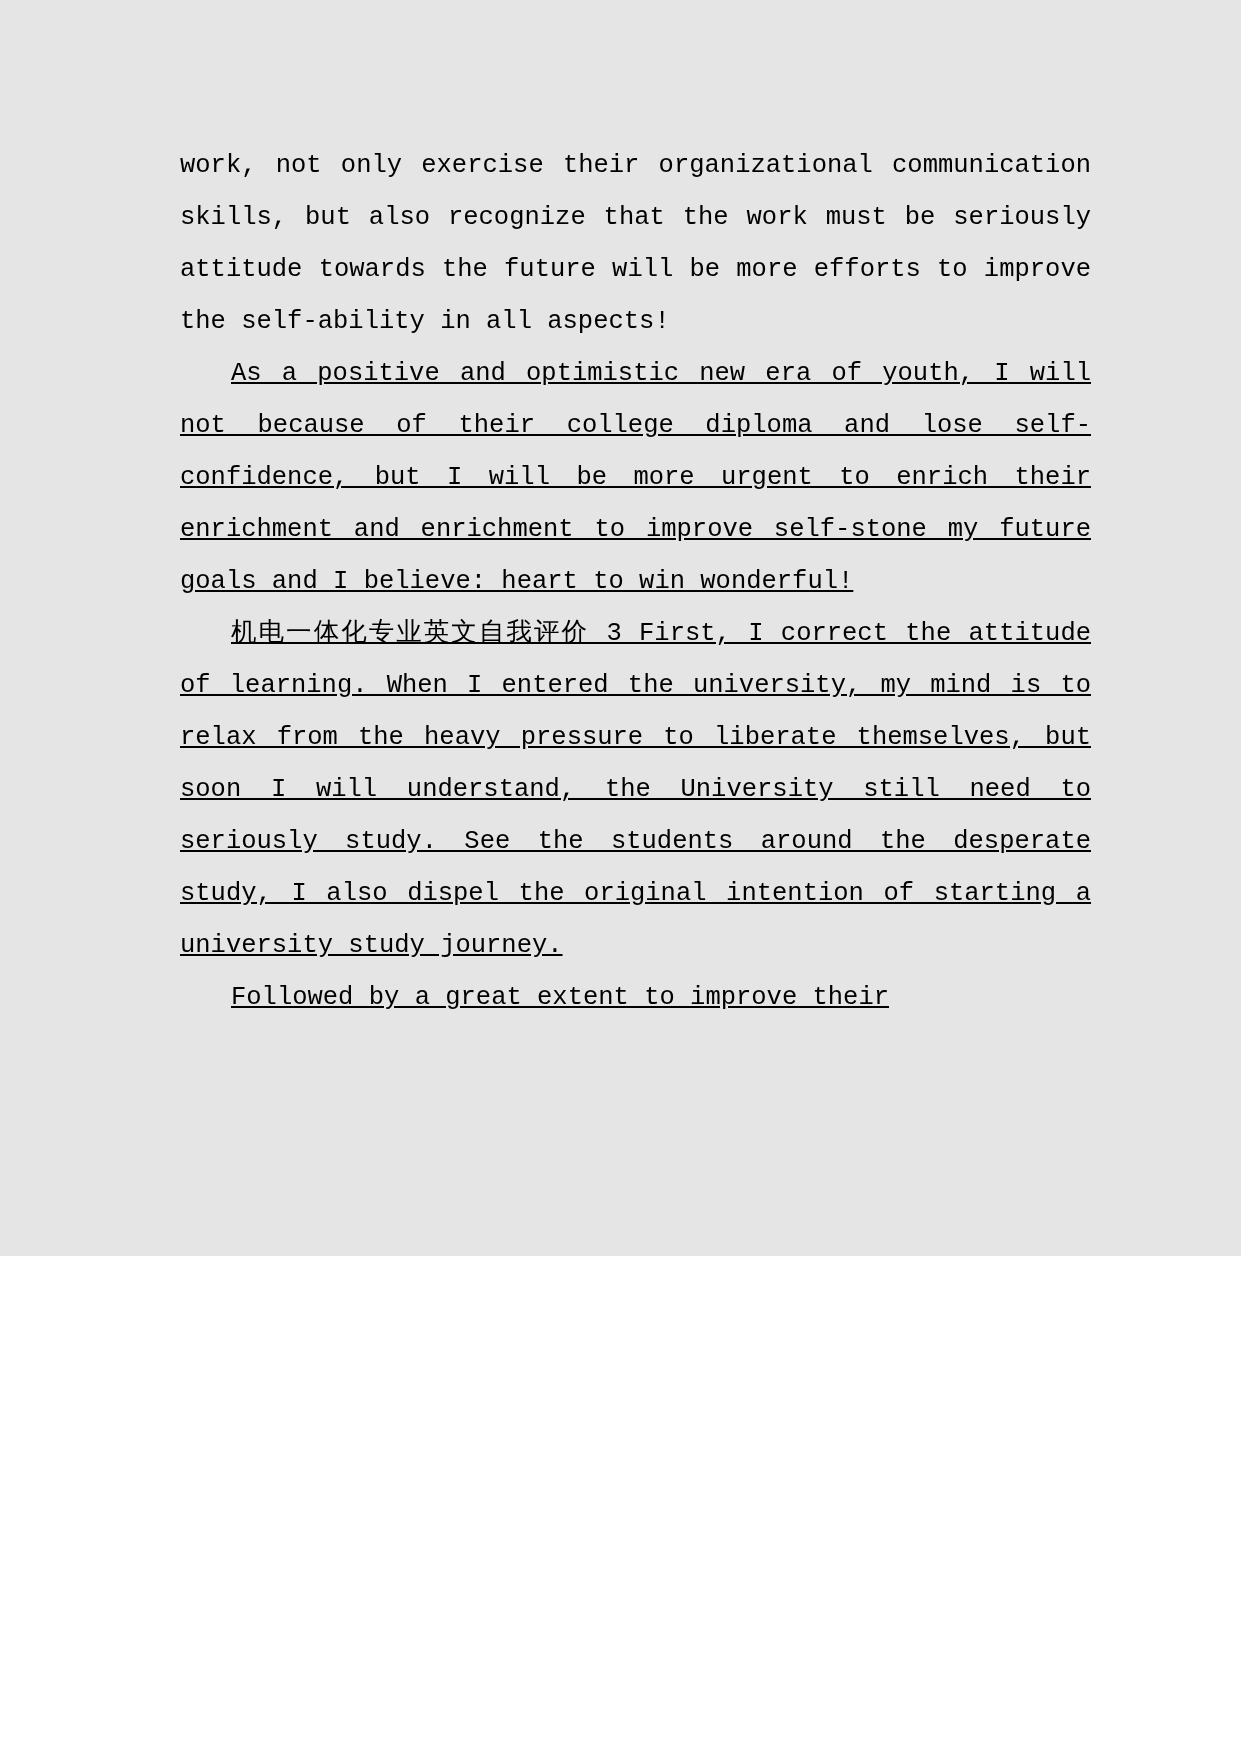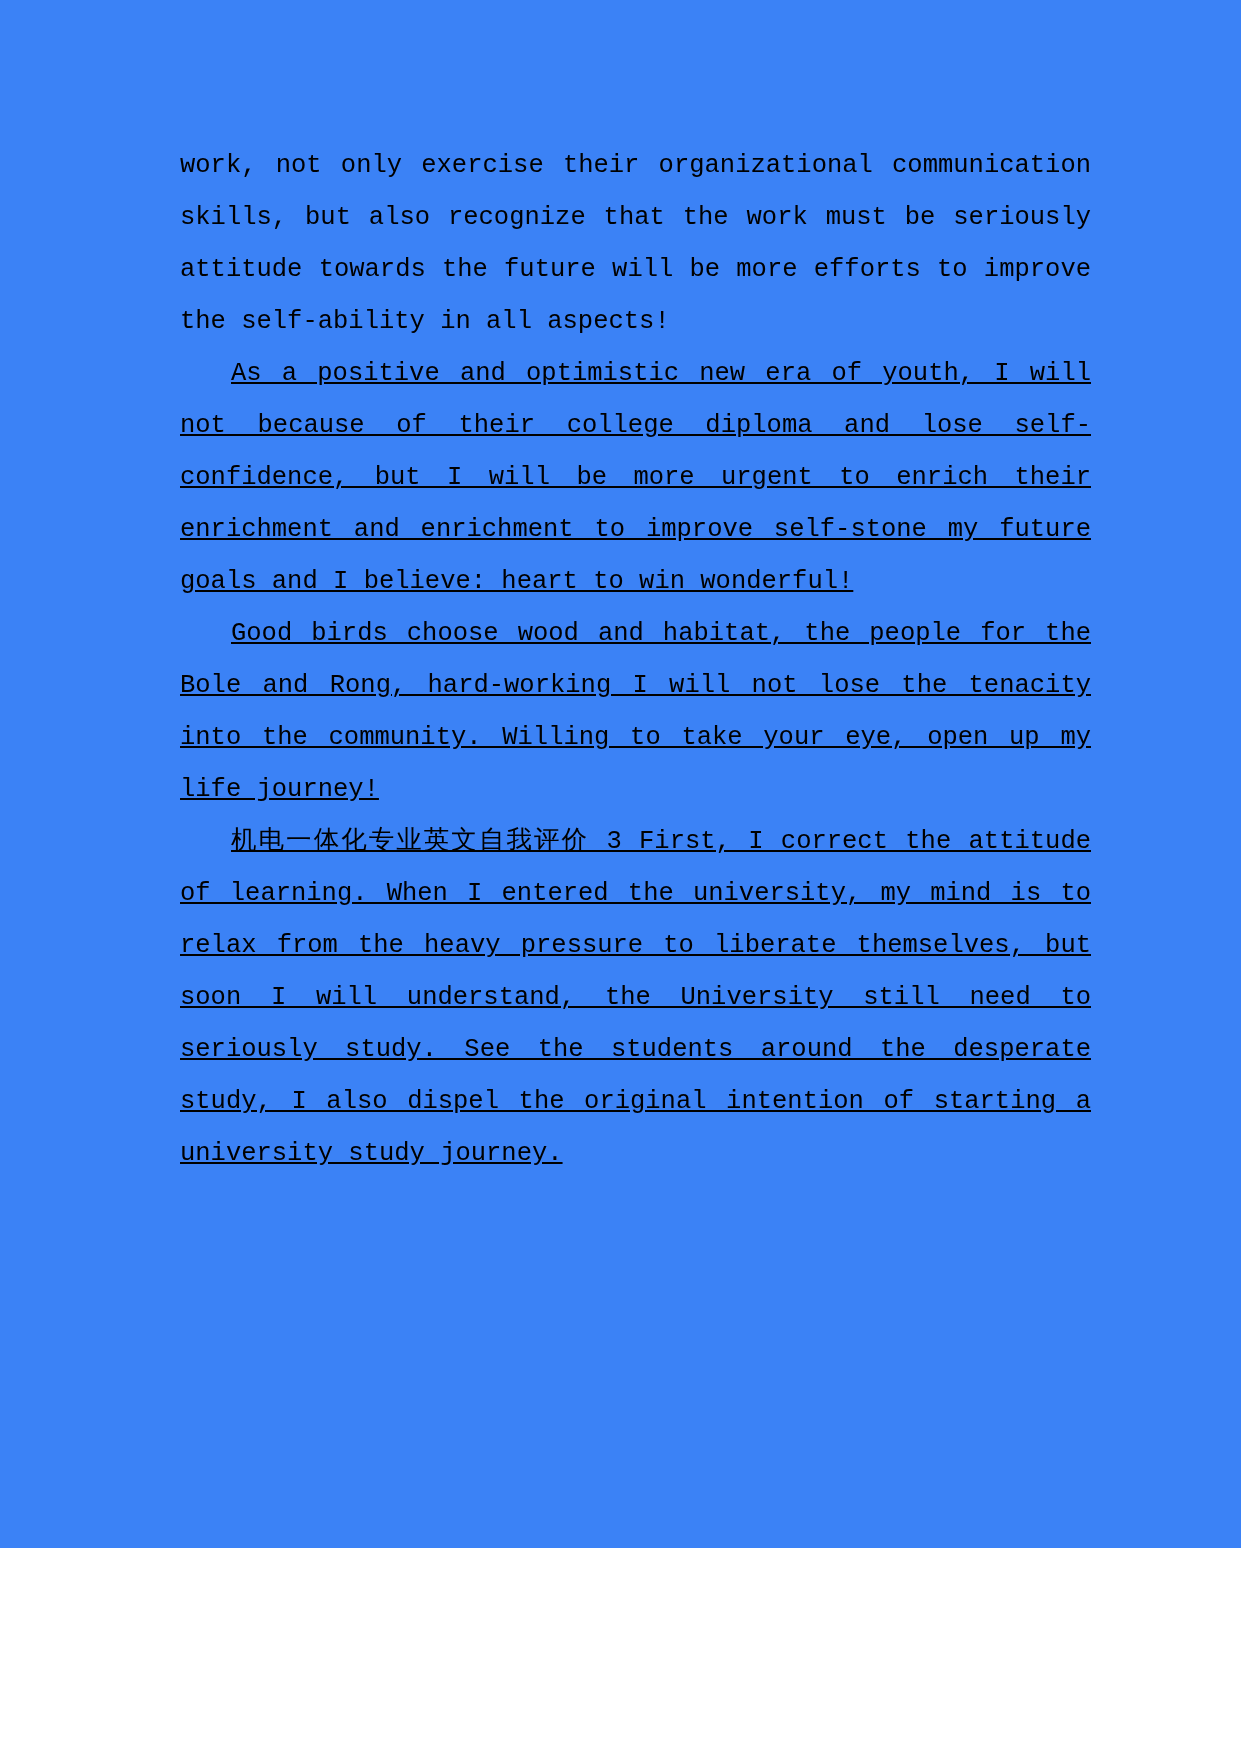--- a/index.html
+++ b/index.html
@@ -5,22 +5,22 @@
   html, body {
     margin: 0;
     padding: 0;
     background: #ffffff;
   }
   body {
     font-family: "Liberation Serif", serif;
   }
   .page {
     width: 1241px;
-    height: 1548px;
-    background: #3b82f6;
+    height: 1256px;
+    background: #e5e5e5;
     position: relative;
     box-sizing: border-box;
     padding: 140px 150px 120px 180px;
     overflow: hidden;
   }
   .doc-body {
     font-family: "Liberation Mono", monospace;
     font-size: 25.5px;
     line-height: 52px;
     color: #000000;
@@ -42,19 +42,19 @@
 </head>
 <body>
 
 <div class="page">
   <div class="doc-body">
 
     <p class="para">work, not only exercise their organizational communication skills, but also recognize that the work must be seriously attitude towards the future will be more efforts to improve the self-ability in all aspects!</p>
 
     <p class="para indent">As a positive and optimistic new era of youth, I will not because of their college diploma and lose self-confidence, but I will be more urgent to enrich their enrichment and enrichment to improve self-stone my future goals and I believe: heart to win wonderful!</p>
 
-    <p class="para indent">Good birds choose wood and habitat, the people for the Bole and Rong, hard-working I will not lose the tenacity into the community. Willing to take your eye, open up my life journey!</p>
 
     <p class="para indent">机电一体化专业英文自我评价 3    First, I correct the attitude of learning. When I entered the university, my mind is to relax from the heavy pressure to liberate themselves, but soon I will understand, the University still need to seriously study. See the students around the desperate study, I also dispel the original intention of starting a university study journey.</p>
 
+    <p class="para indent">Followed by a great extent to improve their</p>
 
   </div>
 </div>
 
 </body></html>

